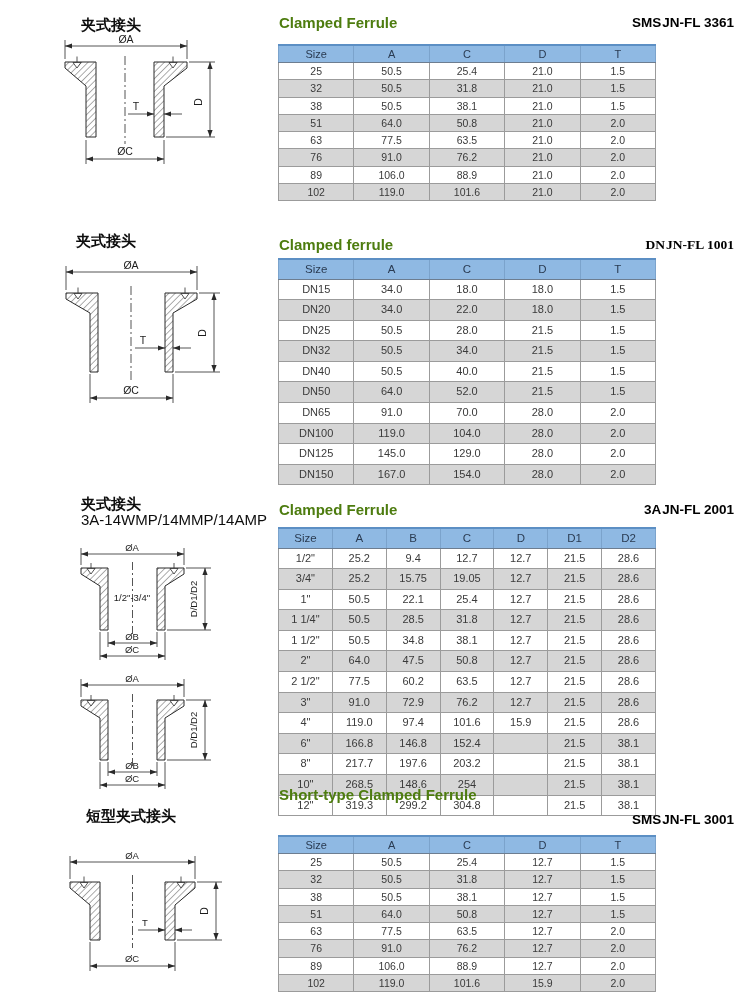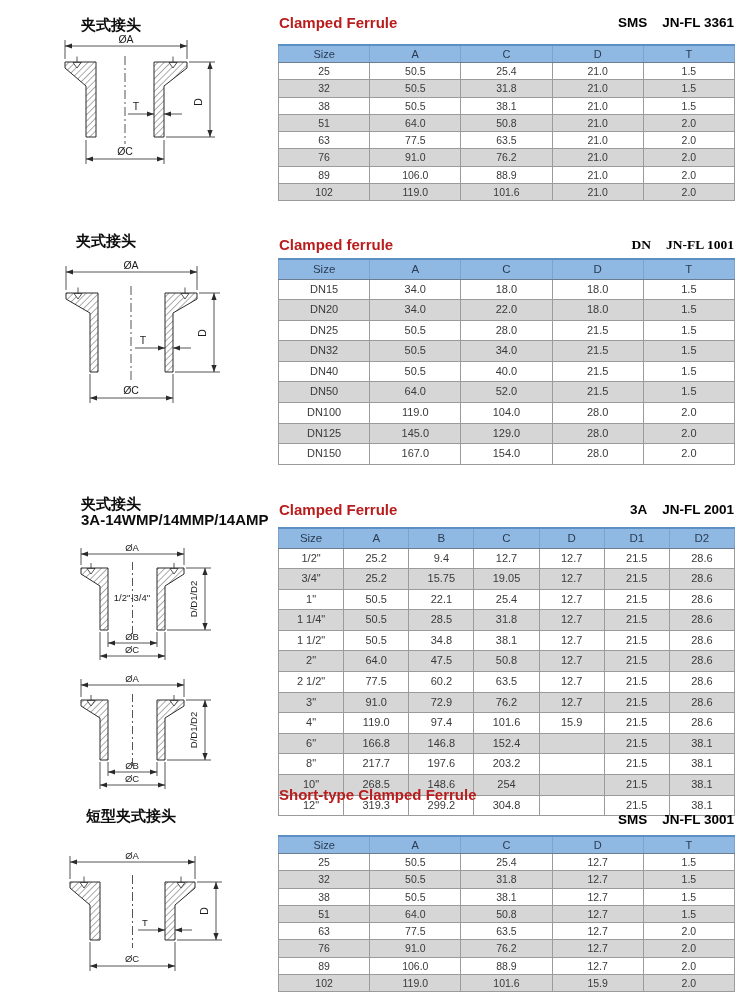--- a/index.html
+++ b/index.html
@@ -1,24 +1,24 @@
 <!DOCTYPE html>
 <html><head>
 <meta charset="utf-8">
 <style>
   html,body{margin:0;padding:0;}
   body{
     width:746px;height:998px;position:relative;background:#ffffff;
     font-family:"Liberation Sans", sans-serif;color:#222;overflow:hidden;
   }
   .cn{position:absolute;font-size:15px;font-weight:700;color:#0d0d0d;line-height:16px;white-space:nowrap;margin-left:48px;}
-  .cn .sub{font-weight:700;display:block;}
-  .ttl{position:absolute;left:279px;font-size:15px;font-weight:600;color:#b91c1c;white-space:nowrap;}
-  .code{position:absolute;right:12px;font-size:13.5px;font-weight:700;color:#000;display:flex;gap:15px;white-space:nowrap;}
-  table{position:absolute;left:278px;width:457px;border-collapse:collapse;table-layout:fixed;border:1px solid #878787;}
+  .cn .sub{font-weight:400;display:block;}
+  .ttl{position:absolute;left:279px;font-size:15px;font-weight:600;color:#4d7c0f;white-space:nowrap;}
+  .code{position:absolute;right:12px;font-size:13.5px;font-weight:700;color:#000;display:flex;gap:1px;white-space:nowrap;}
+  table{position:absolute;left:278px;width:378px;border-collapse:collapse;table-layout:fixed;border:1px solid #878787;}
   th{
     background:#8FB9E3;color:#2A3B52;font-weight:400;text-align:center;
     border:1px solid #7BA3CC;border-top:2px solid #5C8FC4;border-bottom:1px solid #6d7d90;
   }
   td{border:1px solid #9b9b9b;color:#3a3a3a;text-align:center;background:#fff;}
   tbody tr:nth-child(even) td{background:#D6D6D6;}
   .t-dense th{font-size:11px;line-height:14px;}
   .t-dense td{font-size:10.5px;line-height:14.3px;}
   .t-room th{font-size:11.5px;line-height:16.5px;}
   .t-room td{font-size:11px;line-height:17.6px;}
@@ -254,20 +254,27 @@
         <td>1.5</td>
       </tr>
       <tr>
         <td>DN50</td>
         <td>64.0</td>
         <td>52.0</td>
         <td>21.5</td>
         <td>1.5</td>
       </tr>
       <tr>
+        <td>DN65</td>
+        <td>91.0</td>
+        <td>70.0</td>
+        <td>28.0</td>
+        <td>2.0</td>
+      </tr>
+      <tr>
         <td>DN100</td>
         <td>119.0</td>
         <td>104.0</td>
         <td>28.0</td>
         <td>2.0</td>
       </tr>
       <tr>
         <td>DN125</td>
         <td>145.0</td>
         <td>129.0</td>

